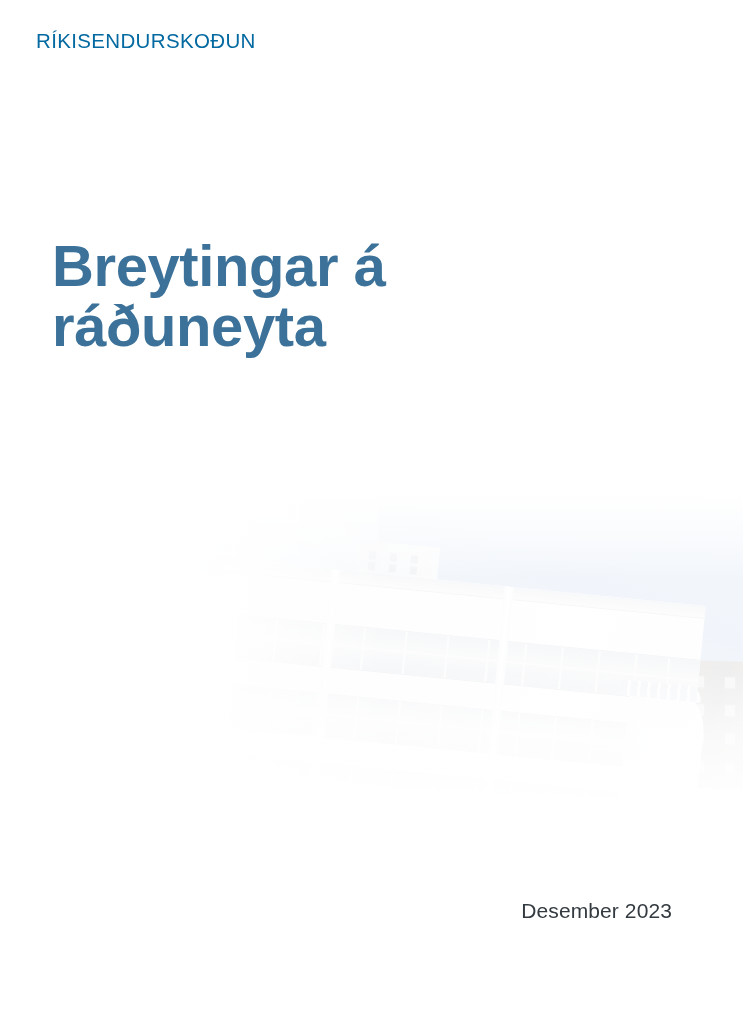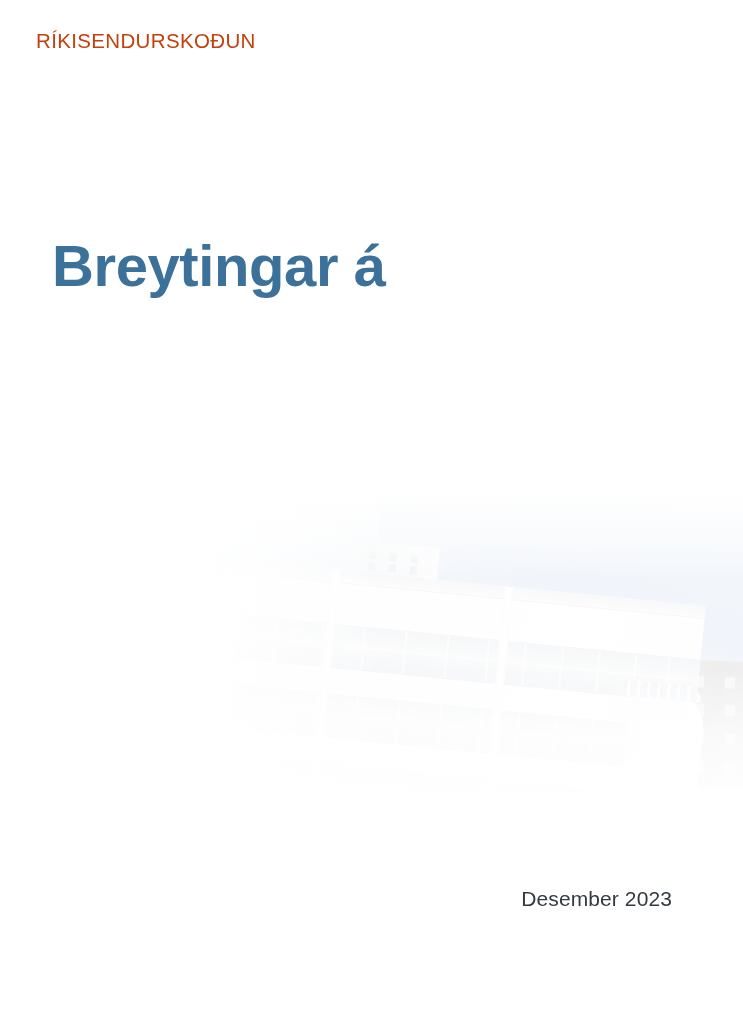--- a/index.html
+++ b/index.html
@@ -23,21 +23,21 @@
     background: #ffffff;
   }
 
   
   .org-header {
     position: absolute;
     left: 36px;
     top: 29px;
     font-size: 20.5px;
     letter-spacing: 0.35px;
-    color: #c2410c;
+    color: #0369a1;
     font-weight: 400;
     white-space: nowrap;
   }
 
   
   .cover-photo {
     position: absolute;
     left: 155px;
     top: 492px;
     width: 588px;
@@ -291,21 +291,21 @@
     color: #9e6730;
     letter-spacing: 0.1px;
     line-height: 32px;
   }
   .report-date {
     font-size: 21px;
     font-weight: 400;
     color: #333a40;
     letter-spacing: 0.1px;
     line-height: 30px;
-    margin-top: 2px;
+    margin-top: 14px;
   }
 </style>
 </head>
 <body>
 
 <div class="page">
 
   <div class="org-header">RÍKISENDURSKOÐUN</div>
 
   <div class="cover-photo">
@@ -418,20 +418,21 @@
       <div class="photo-wash"></div>
       <div class="photo-fade-top"></div>
       <div class="photo-fade-left"></div>
       <div class="photo-fade-bottom"></div>
     </div>
   </div>
 
   <div class="title-block">
     <h1 class="cover-title">
       <span class="tline">Breytingar á</span>
+      <span class="tline">ráðuneyta</span>
     </h1>
   </div>
 
 
   <div class="footer-block">
     <div class="report-date">Desember 2023</div>
   </div>
 
 </div>
 

